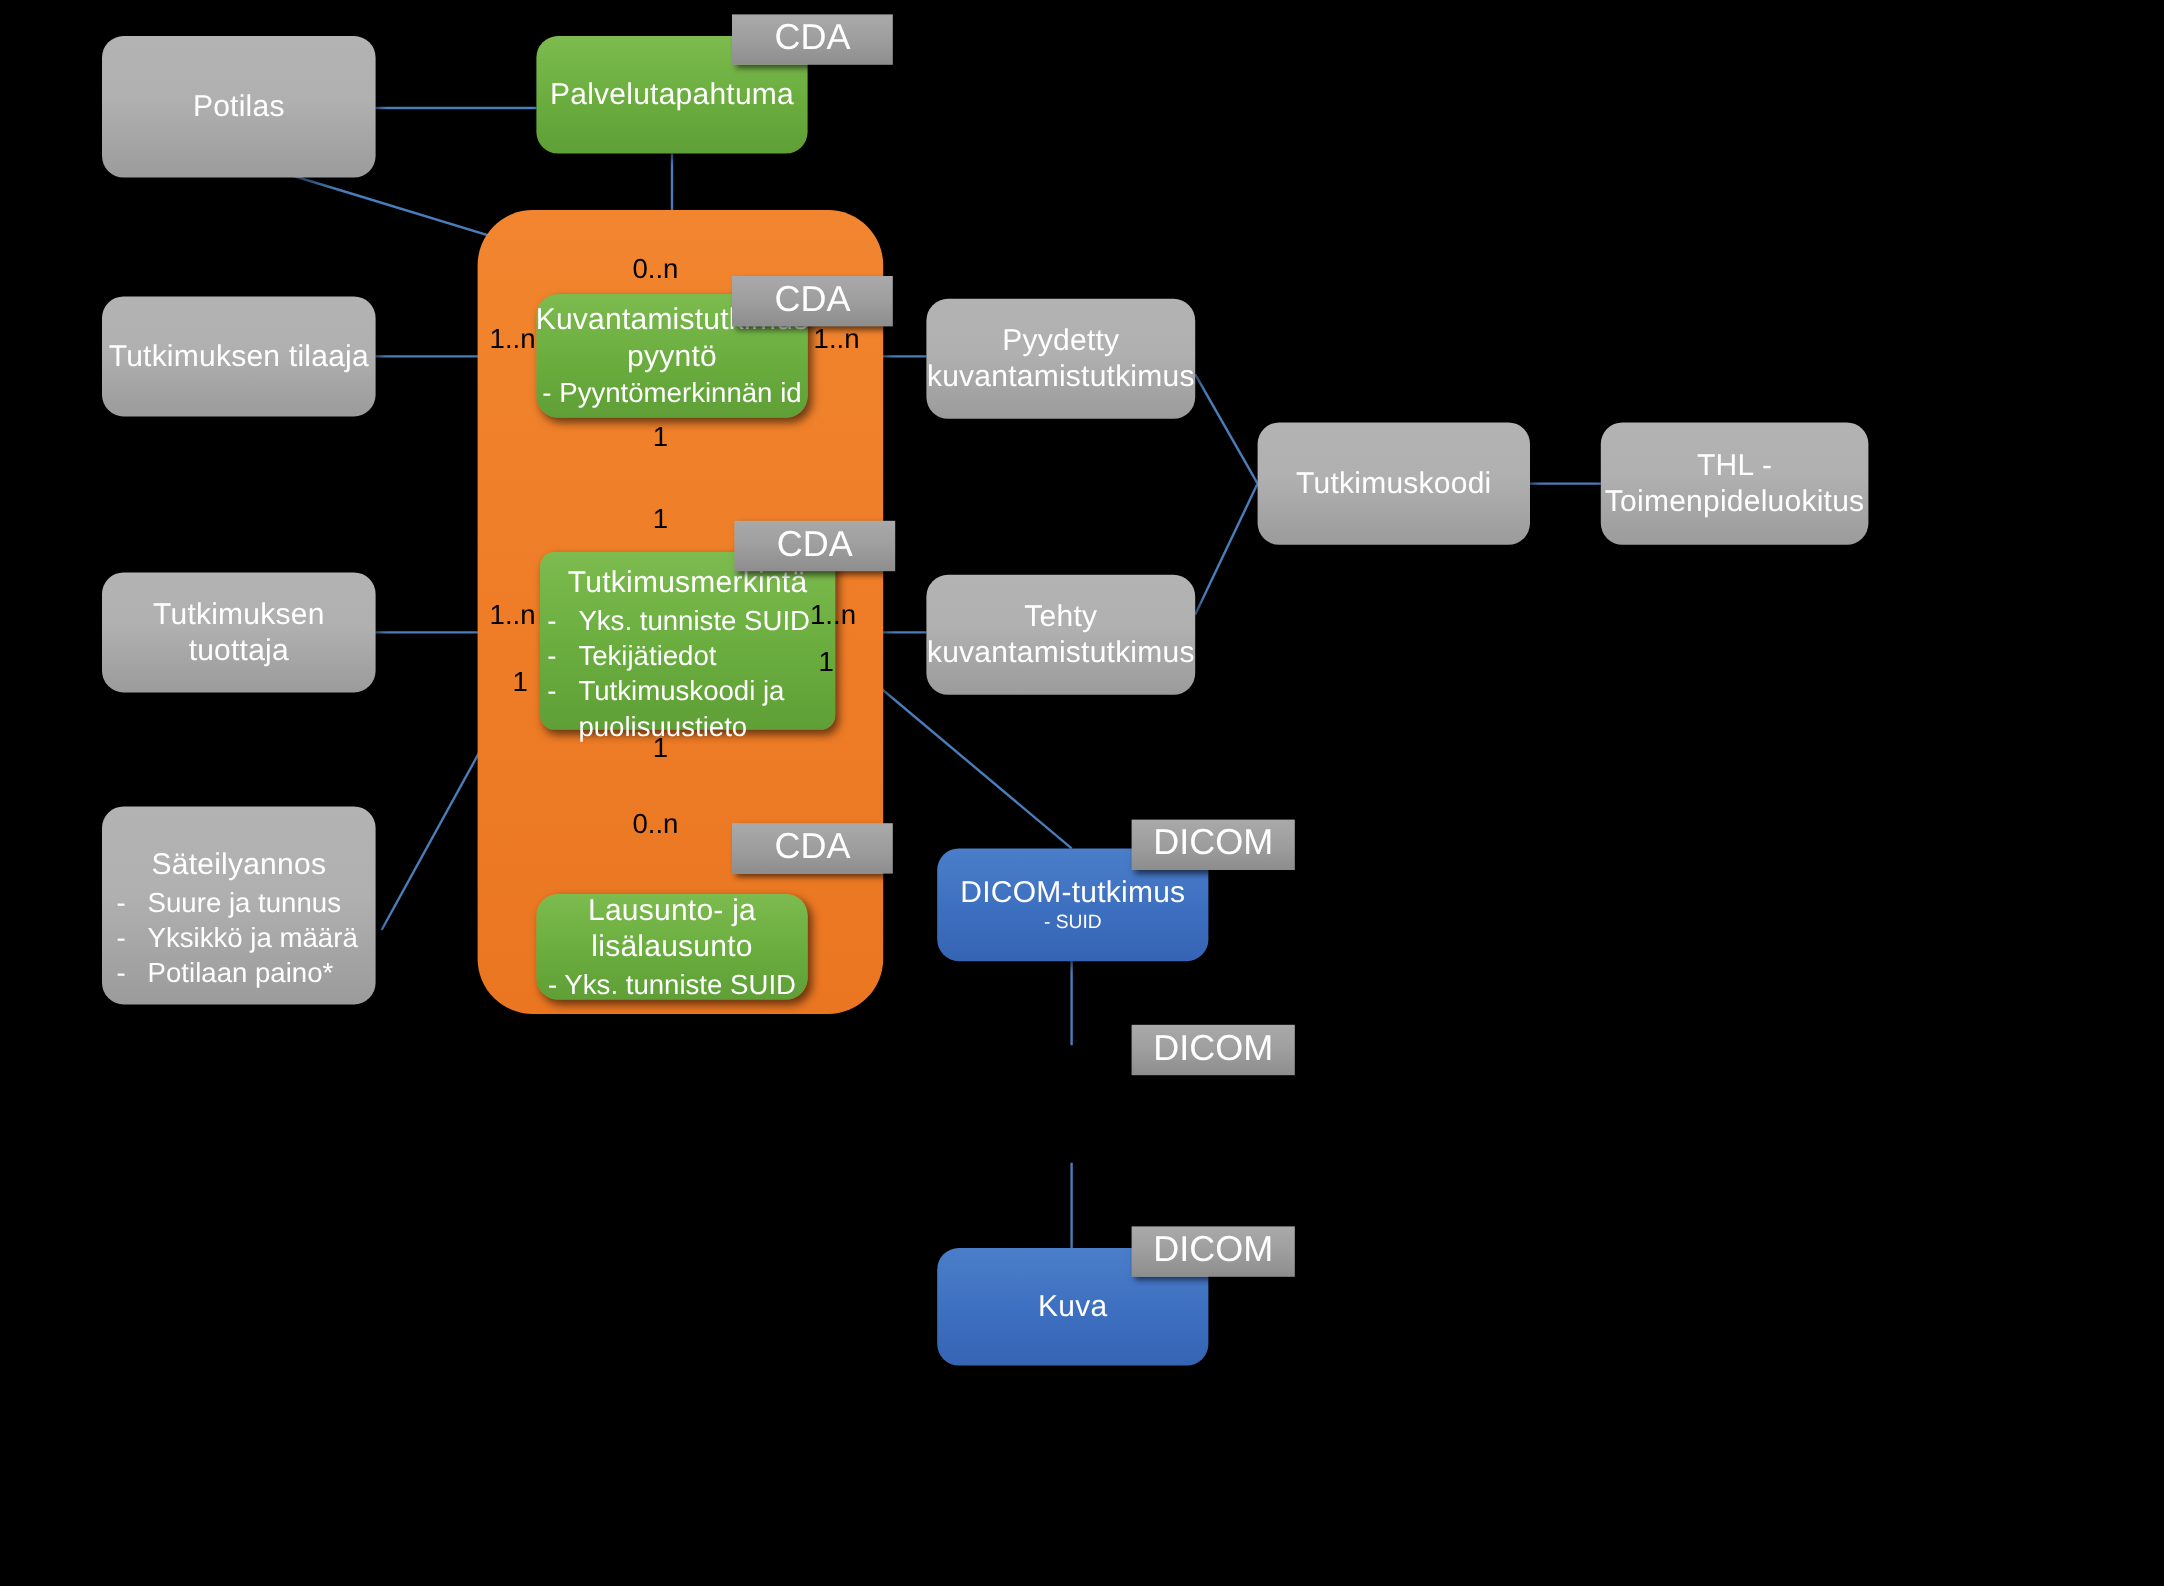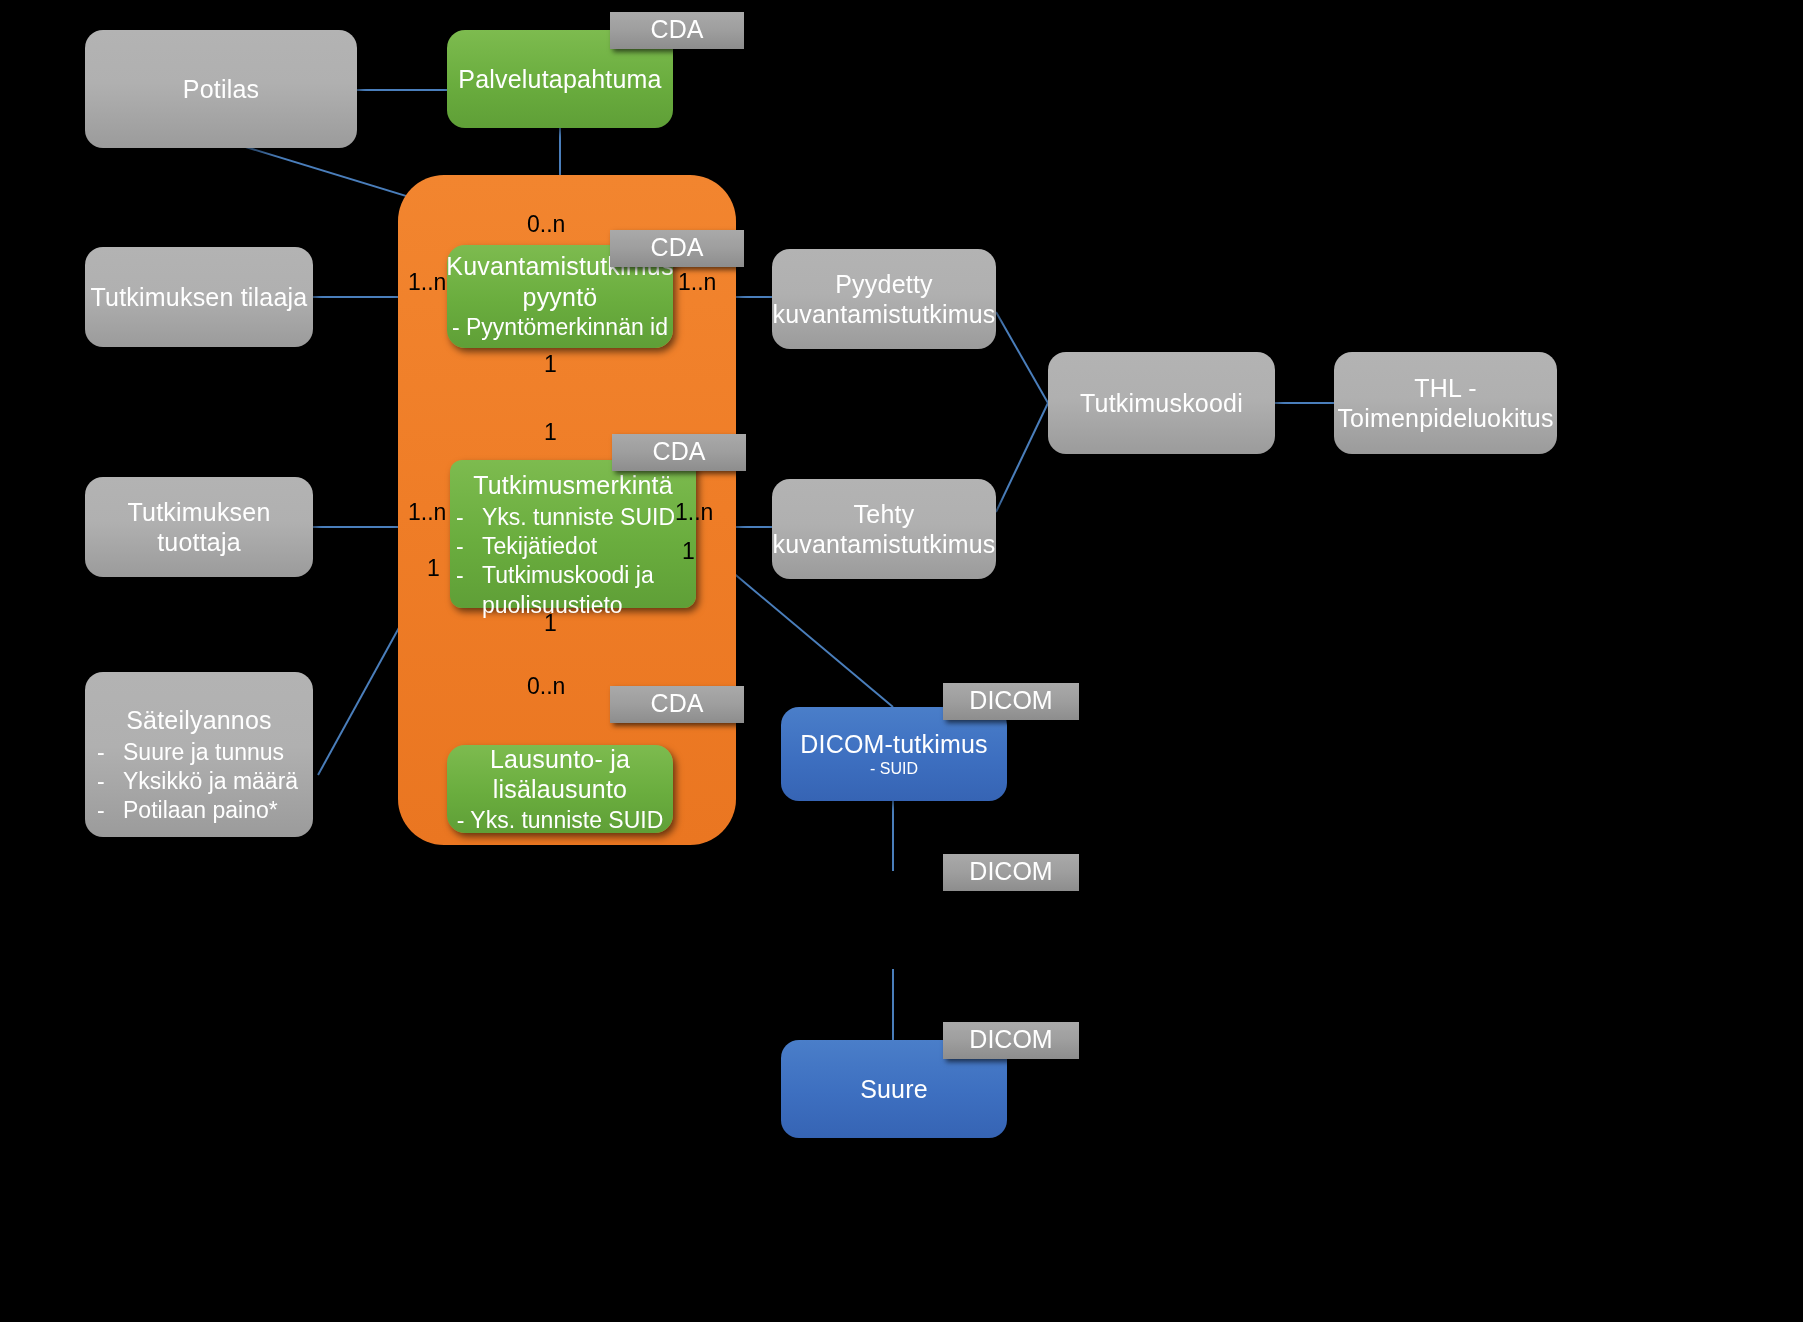--- a/index.html
+++ b/index.html
@@ -90,21 +90,21 @@
   .single-attr {
     font-size: 23px;
     margin-top: 1px;
   }
 
   
   .tag {
     position: absolute;
     background: linear-gradient(to bottom, #a9a9a9 0%, #9e9e9e 50%, #8d8d8d 100%);
     color: #ffffff;
-    font-size: 25px;
+    font-size: 30px;
     padding: 3px 14px 5px 14px;
     box-shadow: 3px 3px 5px rgba(0,0,0,0.6);
     white-space: nowrap;
     text-align: center;
   }
 
   
   .mult {
     position: absolute;
     color: #000000;
@@ -149,21 +149,21 @@
       <line x1="1275" y1="403" x2="1334" y2="403"></line>
 
       <line x1="893" y1="801" x2="893" y2="871"></line>
 
       <line x1="893" y1="969" x2="893" y2="1040"></line>
     </g>
   </svg>
 
   <div class="container-orange" style="left:398px; top:175px; width:338px; height:670px;"></div>
 
-  <div class="node grey" style="left:85px; top:30px; width:272px; height:118px;">
+  <div class="node grey" style="left:85px; top:30px; width:228px; height:118px;">
     <div class="title">Potilas</div>
   </div>
 
   <div class="node grey" style="left:85px; top:247px; width:228px; height:100px;">
     <div class="title">Tutkimuksen tilaaja</div>
   </div>
 
   <div class="node grey" style="left:85px; top:477px; width:228px; height:100px;">
     <div class="title">Tutkimuksen tuottaja</div>
   </div>
@@ -239,21 +239,21 @@
     <div class="single-attr">- Yks. tunniste SUID</div>
   </div>
 
   <div class="node blue" style="left:781px; top:707px; width:226px; height:94px;">
     <div class="title">DICOM-tutkimus</div>
     <div class="sub">- SUID</div>
   </div>
 
 
   <div class="node blue" style="left:781px; top:1040px; width:226px; height:98px;">
-    <div class="title">Suure</div>
+    <div class="title">Kuva</div>
   </div>
 
   <div class="tag" style="left:610px; top:12px; width:106px;">CDA</div>
   <div class="tag" style="left:610px; top:230px; width:106px;">CDA</div>
   <div class="tag" style="left:612px; top:434px; width:106px;">CDA</div>
   <div class="tag" style="left:610px; top:686px; width:106px;">CDA</div>
   <div class="tag" style="left:943px; top:683px; width:108px;">DICOM</div>
   <div class="tag" style="left:943px; top:854px; width:108px;">DICOM</div>
   <div class="tag" style="left:943px; top:1022px; width:108px;">DICOM</div>
 

